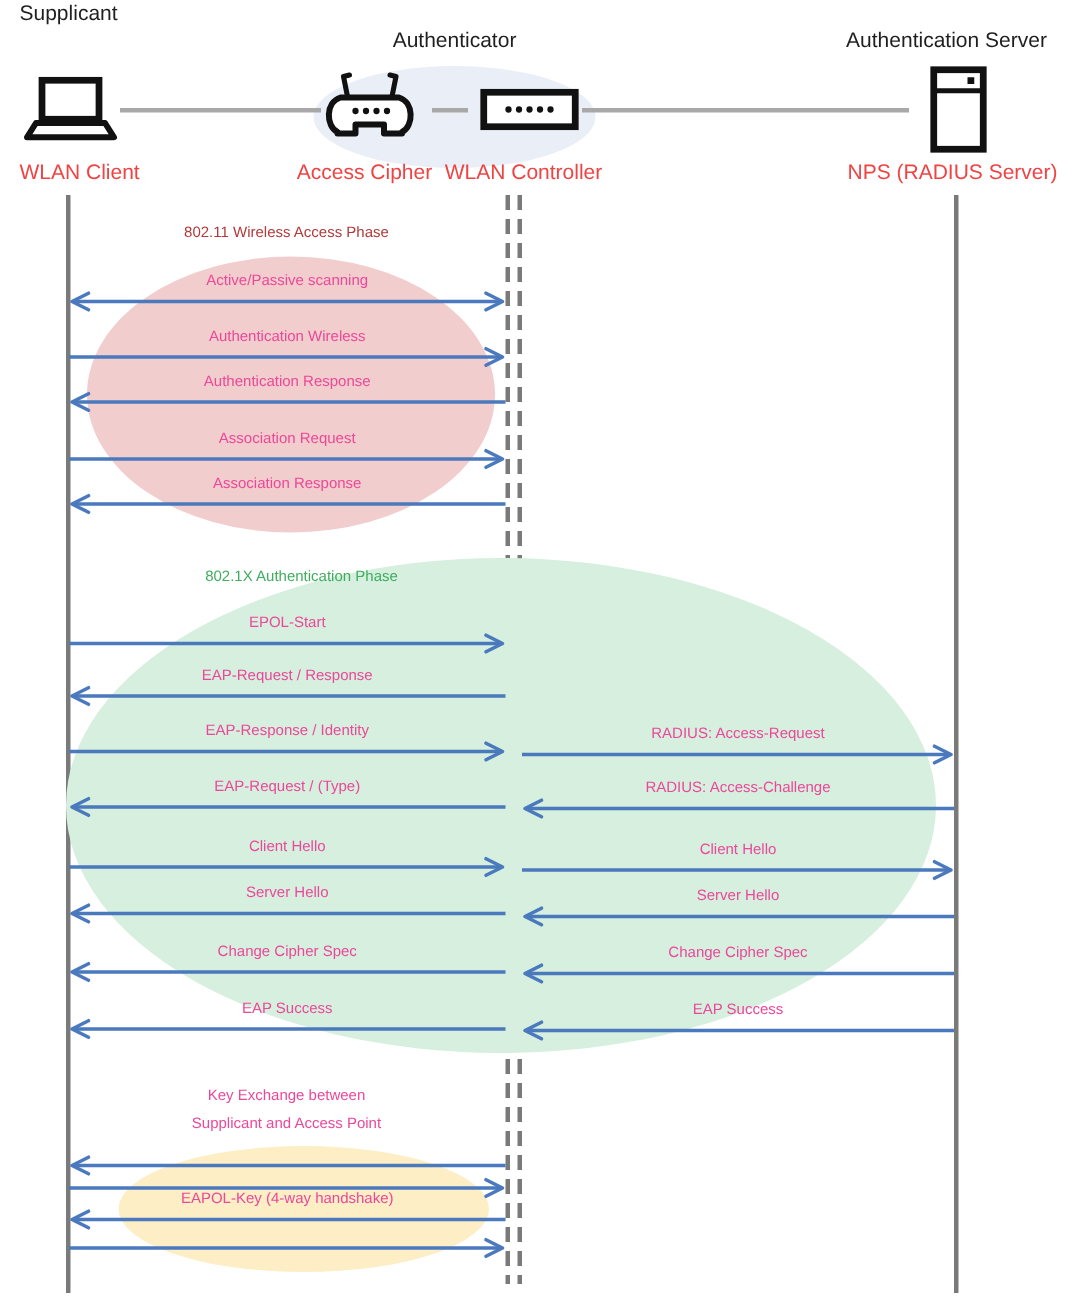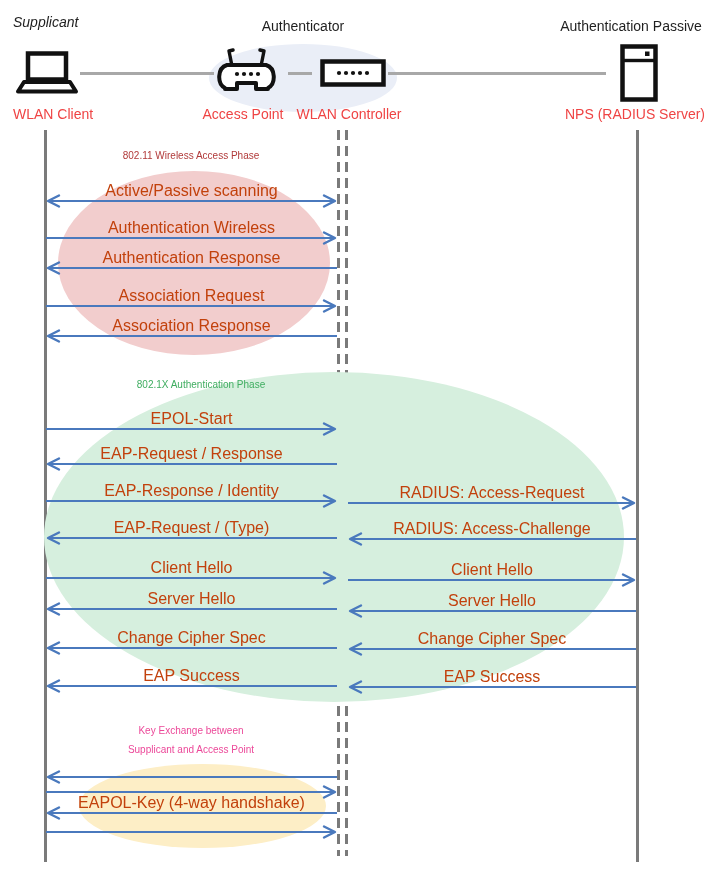--- a/index.html
+++ b/index.html
@@ -17,34 +17,34 @@
   .lifeline-dashed{
     position:absolute;width:3px;
     background:repeating-linear-gradient(to bottom,#7a7a7a 0 10px,transparent 10px 16px);
   }
   .phase-ellipse{position:absolute;border-radius:50%;z-index:1;}
   .phase-title{
     position:absolute;z-index:3;font-size:10px;text-align:center;
     white-space:pre-line;line-height:19px;
   }
   .msg-label{
-    position:absolute;z-index:3;font-size:16px;color:#c2410c;
+    position:absolute;z-index:3;font-size:10px;color:#ec4899;
     text-align:center;white-space:nowrap;
   }
   .msg-arrow{position:absolute;z-index:2;overflow:visible;}
   .icon{position:absolute;}
 </style>
 </head>
 <body>
 
 <div id="canvas">
 
-  <div class="actor-role" style="left:13px;top:14px;font-style:italic;">Supplicant</div>
+  <div class="actor-role" style="left:13px;top:0;">Supplicant</div>
   <div class="actor-role centered" style="left:233px;top:18px;width:140px;">Authenticator</div>
-  <div class="actor-role centered" style="left:549px;top:18px;width:164px;">Authentication Passive</div>
+  <div class="actor-role centered" style="left:549px;top:18px;width:164px;">Authentication Server</div>
 
   <div class="hl-ellipse" style="left:209px;top:44px;width:188px;height:68px;background:#eaeef7;"></div>
 
   <div class="connector" style="left:80px;top:72px;width:134px;"></div>
   <div class="connector" style="left:288px;top:72px;width:24px;"></div>
   <div class="connector" style="left:388px;top:72px;width:218px;"></div>
 
   <svg class="icon" style="left:15px;top:51px;" width="64" height="44" viewBox="0 0 64 44">
     <rect x="13" y="2.5" width="38" height="26" fill="#ffffff" stroke="#111111" stroke-width="4.5"></rect>
     <polygon points="9,31 55,31 61,40.5 3,40.5" fill="#ffffff" stroke="#111111" stroke-width="4" stroke-linejoin="round"></polygon>
@@ -69,21 +69,21 @@
     <circle cx="47" cy="14" r="2.1" fill="#111111"></circle>
   </svg>
 
   <svg class="icon" style="left:620px;top:44px;" width="38" height="58" viewBox="0 0 38 58">
     <rect x="2.5" y="2.5" width="33" height="53" fill="#ffffff" stroke="#111111" stroke-width="4.5"></rect>
     <line x1="3" y1="16.5" x2="35" y2="16.5" stroke="#111111" stroke-width="3.4"></line>
     <rect x="25" y="7.5" width="4.5" height="4.5" fill="#111111"></rect>
   </svg>
 
   <div class="actor-device" style="left:13px;top:106px;">WLAN Client</div>
-  <div class="actor-device centered" style="left:190px;top:106px;width:106px;">Access Point</div>
+  <div class="actor-device centered" style="left:190px;top:106px;width:106px;">Access Cipher</div>
   <div class="actor-device centered" style="left:289px;top:106px;width:120px;">WLAN Controller</div>
   <div class="actor-device centered" style="left:560px;top:106px;width:150px;">NPS (RADIUS Server)</div>
 
   <div class="lifeline" style="left:44px;top:130px;height:732px;"></div>
   <div class="lifeline-dashed" style="left:337px;top:130px;height:726px;"></div>
   <div class="lifeline-dashed" style="left:345px;top:130px;height:726px;"></div>
   <div class="lifeline" style="left:636px;top:130px;height:732px;"></div>
 
   <div id="diagram-layer">
       <div class="phase-ellipse" style="left: 58px; top: 171px; width: 272px; height: 184px; background: rgb(242, 205, 205);"></div>

